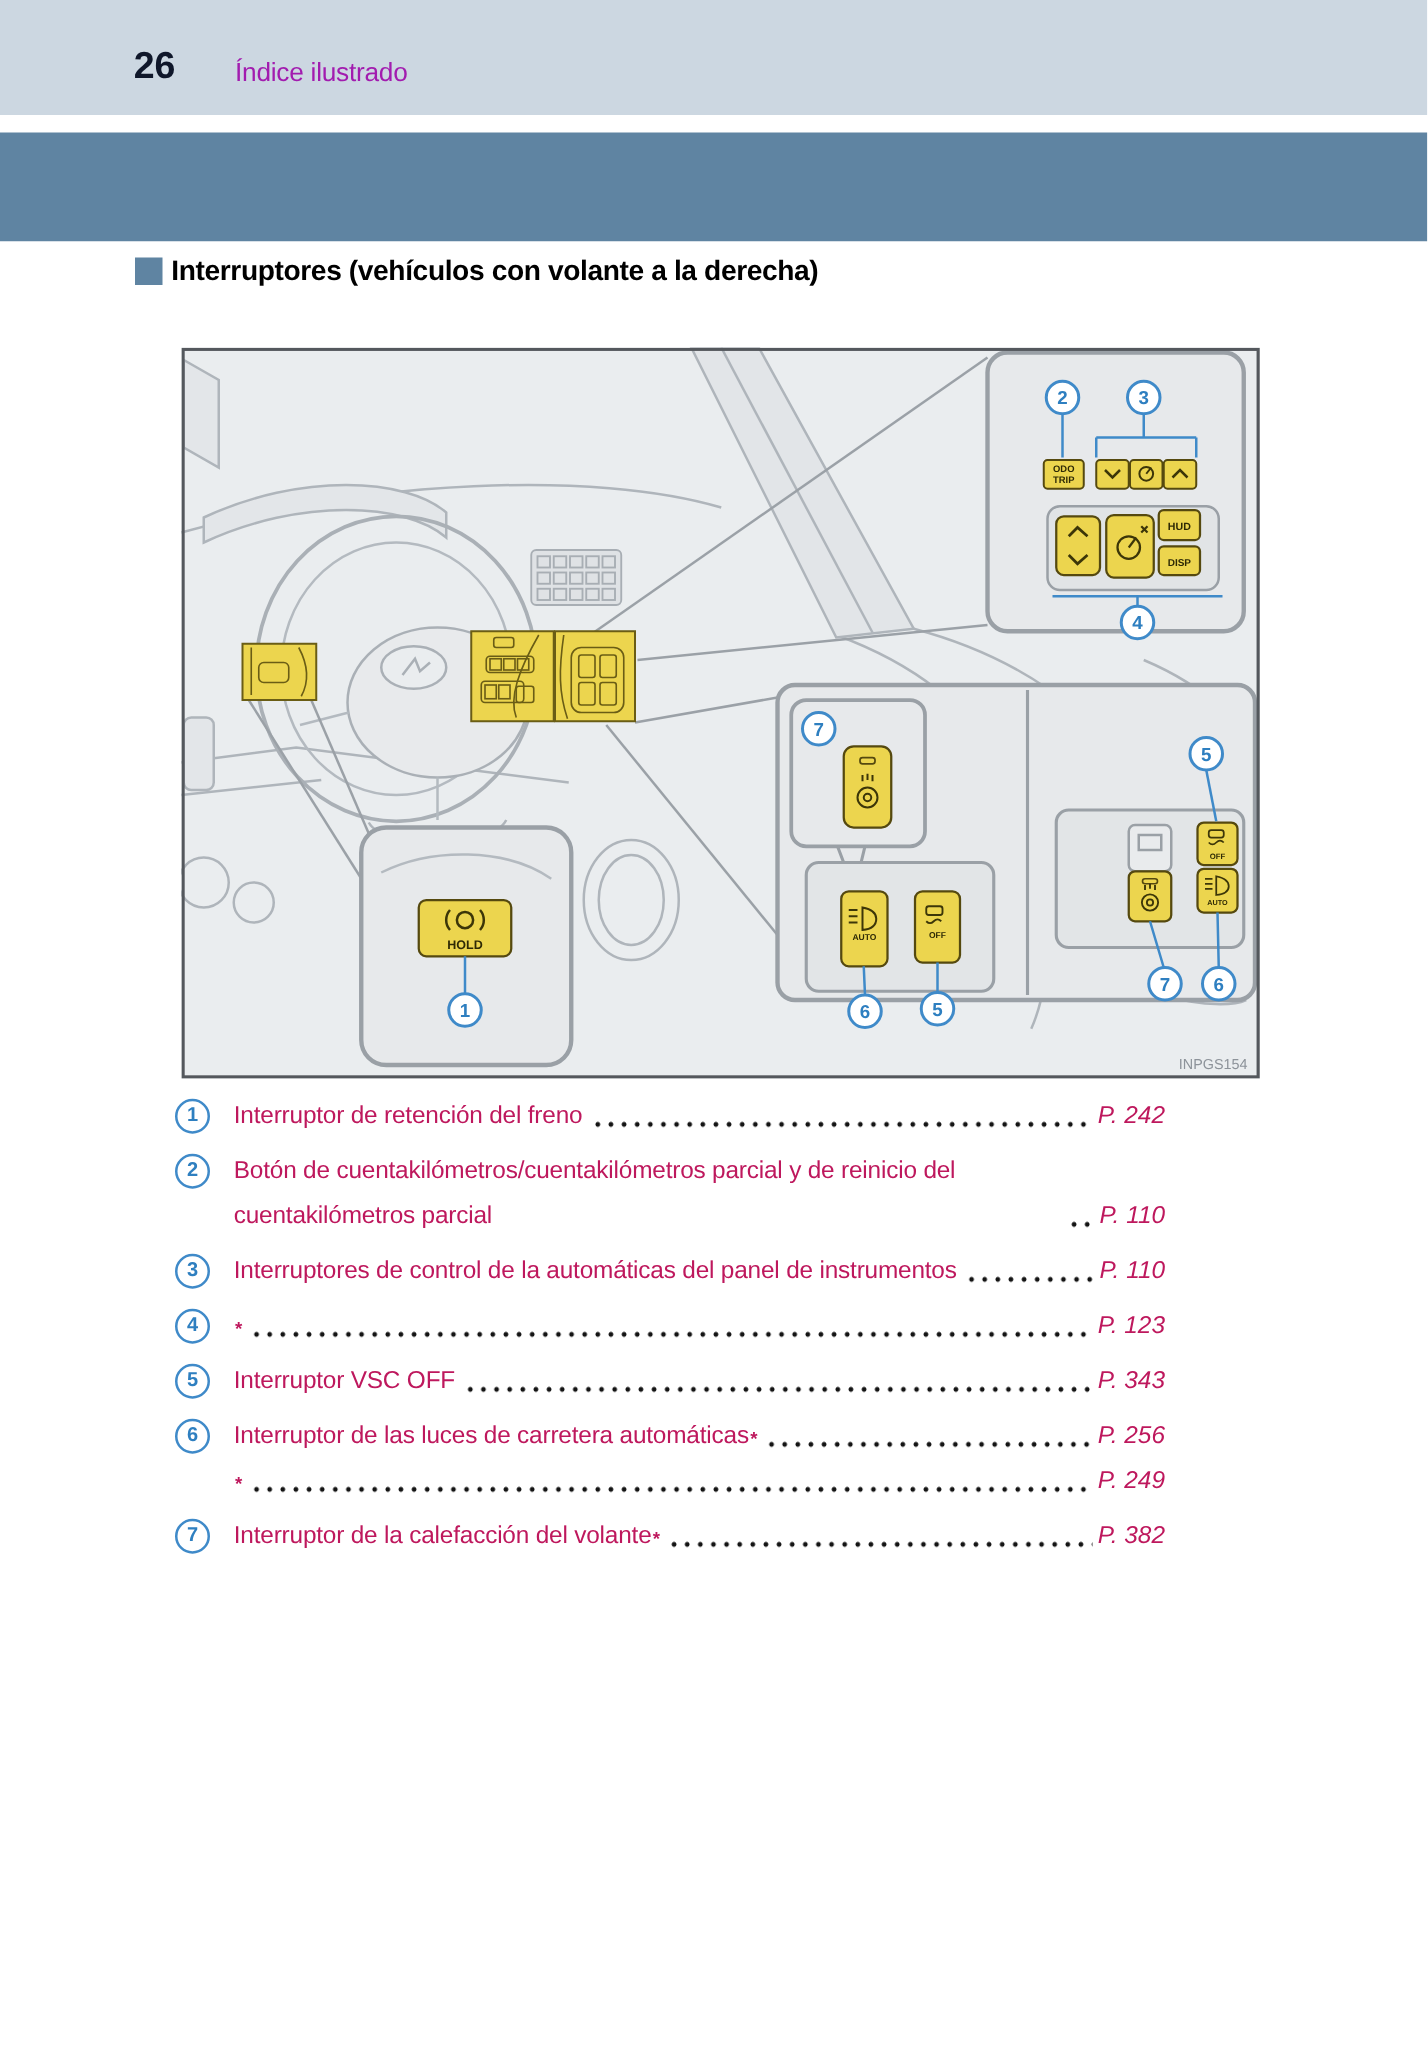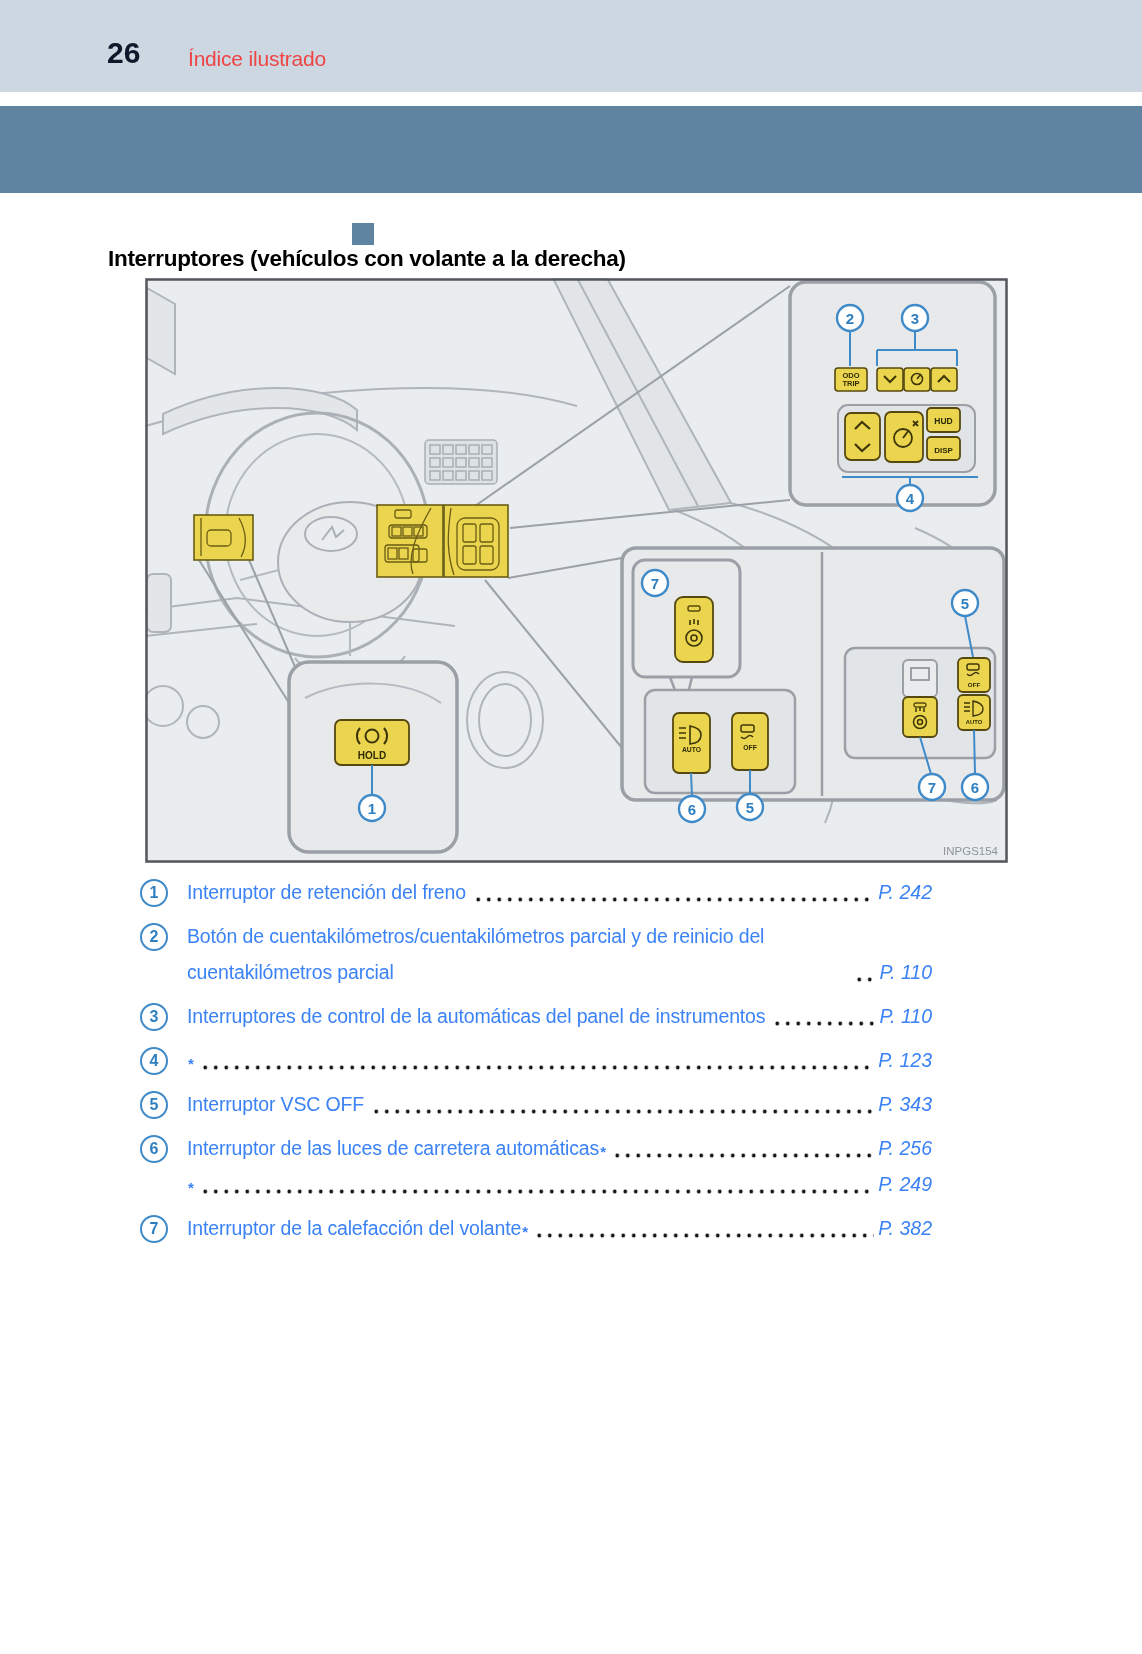--- a/index.html
+++ b/index.html
@@ -2,41 +2,41 @@
 <html><head>
 <meta charset="utf-8">
 <style>
   html,body{margin:0;padding:0;background:#ffffff;}
   .page{position:relative;width:1142px;height:1654px;background:#ffffff;
         font-family:"Liberation Sans",sans-serif;color:#111;overflow:hidden;}
 
   
   .band-light{position:absolute;left:0;top:0;width:1142px;height:92px;background:#ccd7e1;}
   .page-number{position:absolute;left:74px;top:36px;font-size:30px;font-weight:bold;color:#0f172a;margin-left:33px;}
-  .header-title{position:absolute;left:188px;top:47px;font-size:21px;color:#ef4444;letter-spacing:-0.2px;}
+  .header-title{position:absolute;left:188px;top:47px;font-size:21px;color:#a21caf;letter-spacing:-0.2px;}
   .band-dark{position:absolute;left:0;top:106px;width:1142px;height:87px;background:#5f84a2;}
 
   
-  .section{position:absolute;left:108px;top:220px;display:flex;align-items:center;flex-direction:column;}
+  .section{position:absolute;left:108px;top:203px;display:flex;align-items:flex-start;}
   .section-bullet{width:22px;height:22px;background:#5f84a2;margin:3px 7px 0 0;flex:0 0 22px;}
   .section-title{font-size:22.5px;font-weight:bold;color:#000;letter-spacing:-0.3px;line-height:28px;}
 
   
   .figure-wrap{position:absolute;left:145px;top:278px;width:863px;height:585px;}
   .figure-wrap svg{display:block;}
 
   
   .index{position:absolute;left:140px;top:874px;width:792px;}
   .idx-row{display:flex;margin-bottom:8px;}
   .idx-num{flex:0 0 28px;width:28px;height:28px;margin-right:19px;margin-top:5px;
            border:2.4px solid #3f8ac9;border-radius:50%;box-sizing:border-box;
            color:#2e7fc0;font-size:16px;font-weight:bold;
            display:flex;align-items:center;justify-content:center;}
   .idx-lines{flex:1;min-width:0;}
-  .idx-line{display:flex;align-items:flex-end;font-size:19.5px;line-height:36px;color:#3b82f6;}
+  .idx-line{display:flex;align-items:flex-end;font-size:19.5px;line-height:36px;color:#be185d;}
   .idx-label{letter-spacing:-0.15px;}
   .idx-star{font-size:15px;font-weight:bold;position:relative;top:-14px;margin-left:1px;line-height:0;}
   .leader{flex:1 1 auto;min-width:22px;height:36px;margin:0 4px 0 6px;align-self:flex-end;
           background-image:radial-gradient(circle,#141414 1.7px,transparent 2.1px);
           background-size:10.5px 10.5px;background-repeat:repeat-x;background-position:0 20px;}
   .idx-page{white-space:nowrap;font-size:19.5px;font-style:italic;}
 </style>
 </head>
 <body>
 

